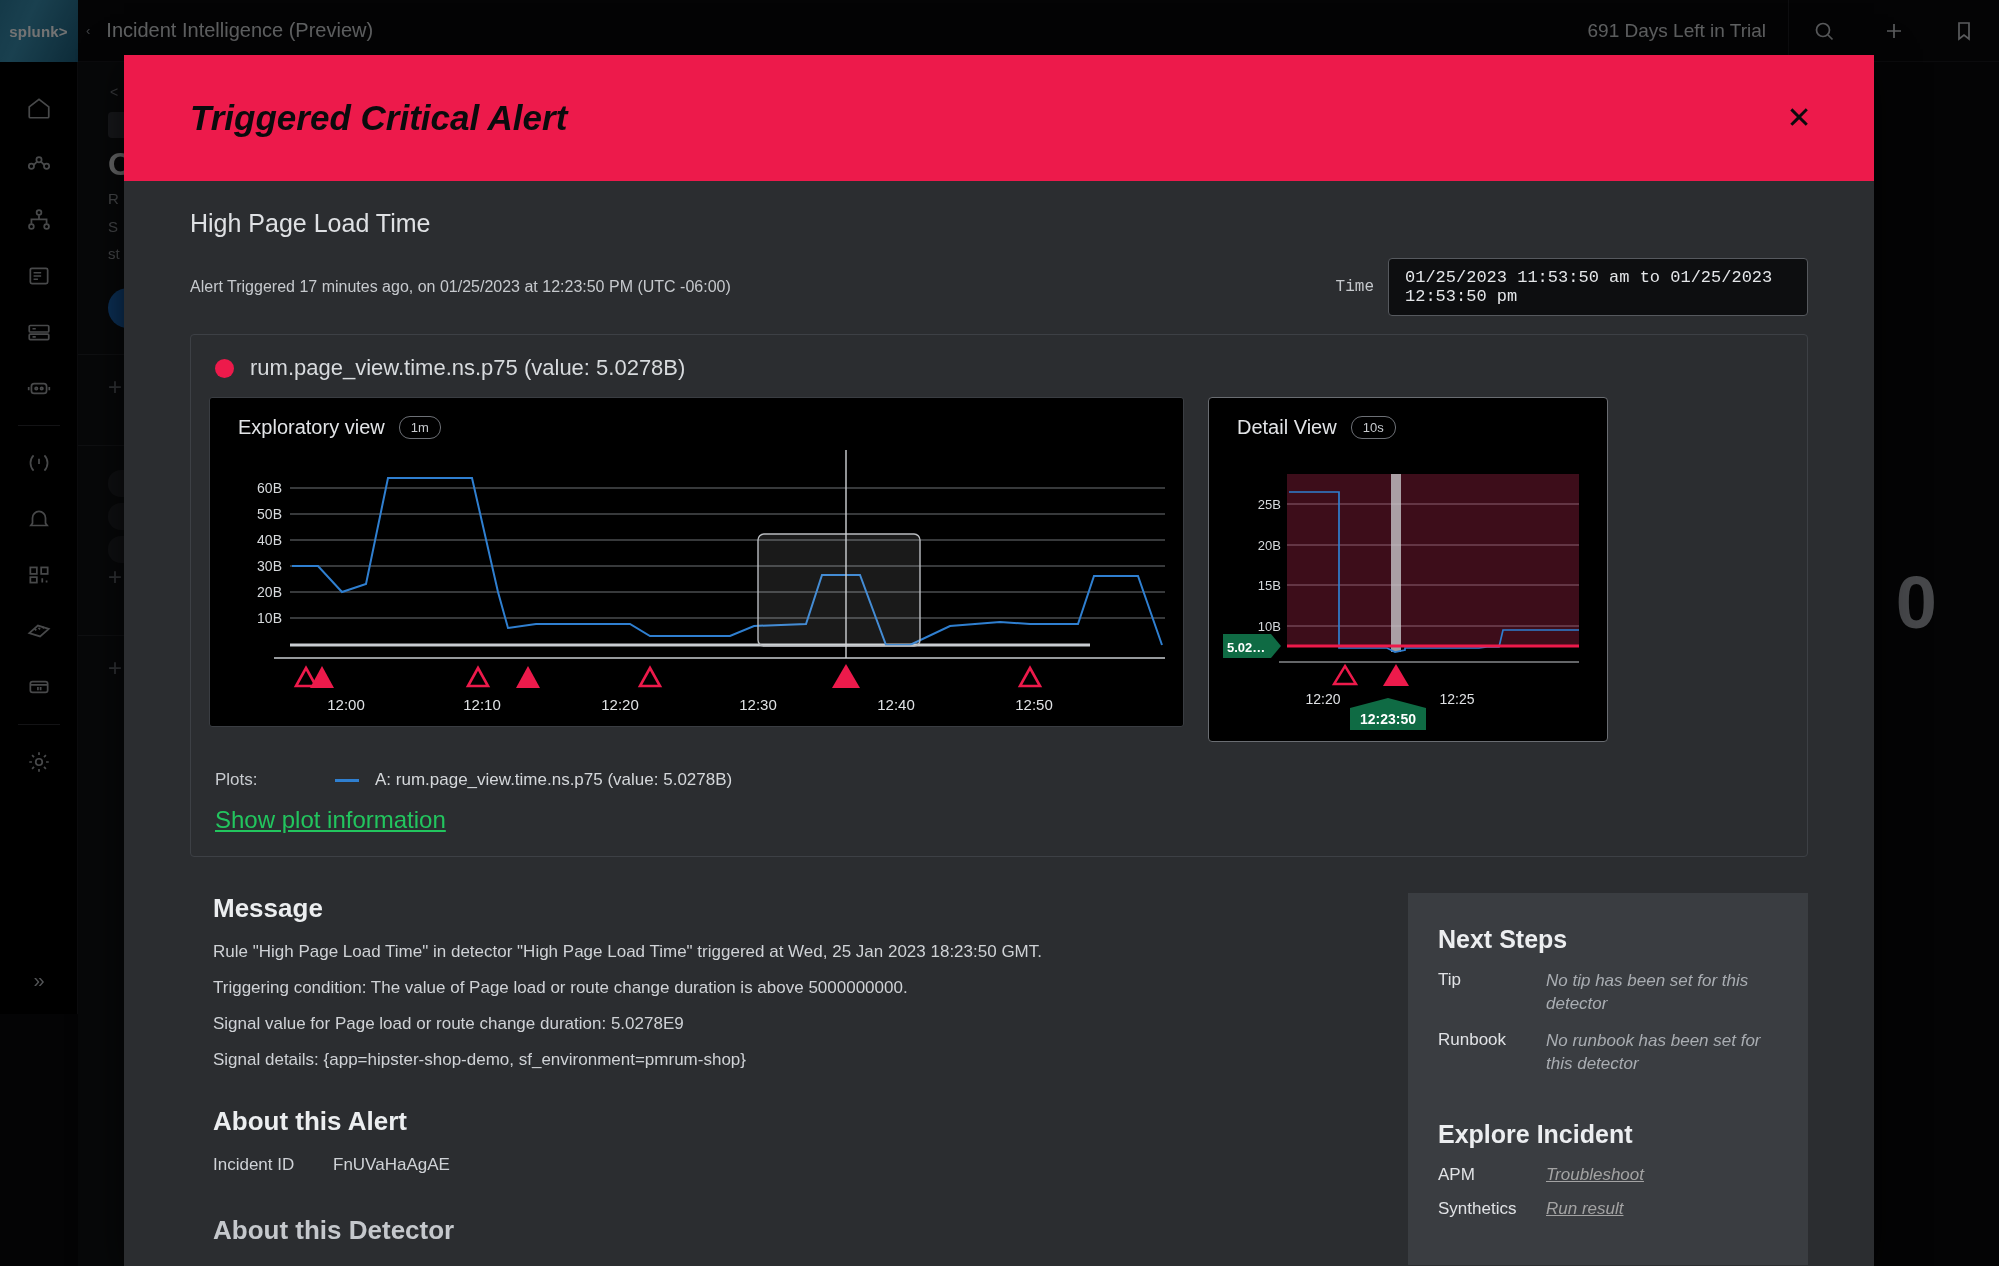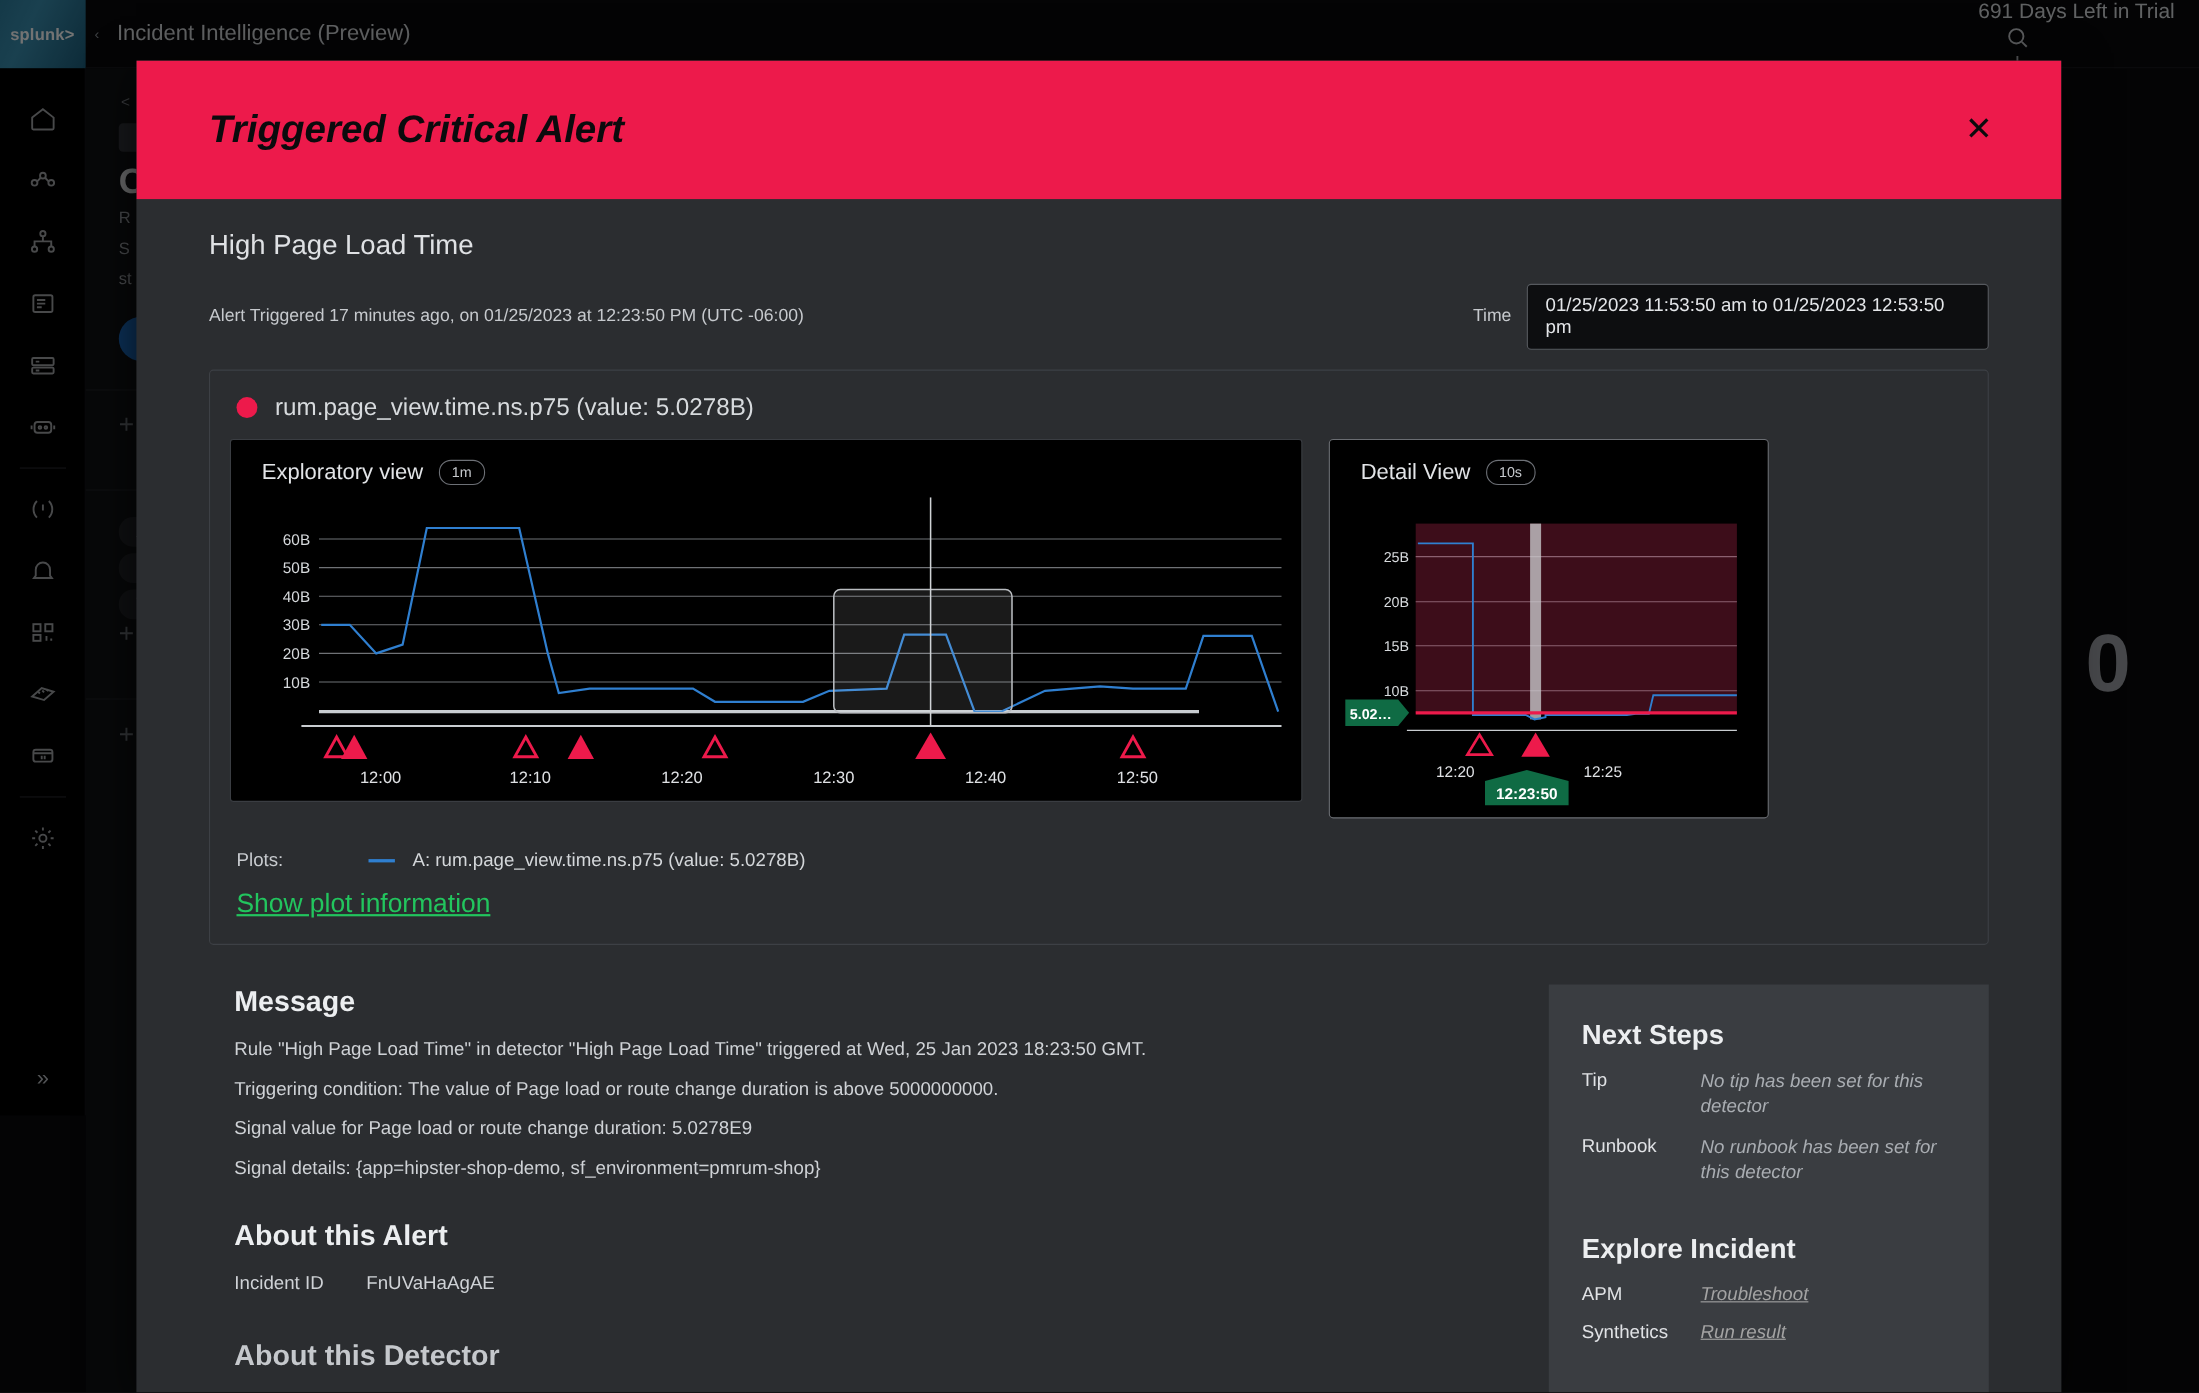--- a/index.html
+++ b/index.html
@@ -36,21 +36,21 @@
     text-align: center; color: #b8bcc0; font-size: 20px;
   }
 
   .topbar {
     position: absolute; left: 78px; top: 0; right: 0; height: 62px;
     background: #0b0b0d; border-bottom: 1px solid #191a1e;
     display: flex; align-items: center; z-index: 1;
   }
   .topbar-back { color: #8a8f96; font-size: 13px; padding: 0 10px 0 8px; }
   .topbar-title { color: #d6d9dc; font-size: 20px; padding-left: 6px; }
-  .topbar-right { margin-left: auto; display: flex; height: 100%; flex-direction: column; }
+  .topbar-right { margin-left: auto; display: flex; align-items: center; height: 100%; }
   .trial-text { color: #d6d9dc; font-size: 19px; padding-right: 22px; }
   .topbar-divider { width: 1px; height: 62px; background: #202125; }
   .topbar-btn { width: 70px; height: 62px; display: flex; align-items: center; justify-content: center; color: #c9ccd0; }
   .topbar-btn svg { width: 24px; height: 24px; }
 
   .bg-panel {
     position: absolute; left: 78px; top: 62px; width: 600px; bottom: 0;
     background: #111214; border-right: 1px solid #222429; z-index: 1;
   }
   .bg-collapse { color: #7d8188; font-size: 14px; padding: 22px 0 0 32px; }
@@ -83,21 +83,21 @@
   .modal-title { color: #0b0b0d; font-size: 35px; font-weight: bold; font-style: italic; }
   .modal-close {
     margin-left: auto; color: #0b0b0d; font-size: 30px; line-height: 1;
     width: 34px; height: 34px; display: flex; align-items: center; justify-content: center;
   }
   .modal-body { padding: 28px 66px 0 66px; height: 1085px; overflow: hidden; }
 
   .alert-name { color: #dfe1e4; font-size: 25px; margin-bottom: 20px; }
   .meta-row { display: flex; align-items: center; }
   .meta-trig { color: #c6c9cd; font-size: 16px; }
-  .time-wrap { margin-left: auto; display: flex; align-items: center; gap: 14px; }
+  .time-wrap { margin-left: auto; display: flex; align-items: center; gap: 14px; font-family: Liberation Mono, monospace; }
   .time-label { color: #c6c9cd; font-size: 16px; }
   .time-box {
     background: #0d0e10; border: 1px solid #56595e; border-radius: 4px;
     color: #e4e6e9; font-size: 17px; padding: 9px 16px; width: 420px;
   }
 
   .chart-card {
     margin-top: 18px; border: 1px solid #3d4045; border-radius: 4px;
     background: #2b2d30; padding: 18px 18px 22px 18px;
   }

